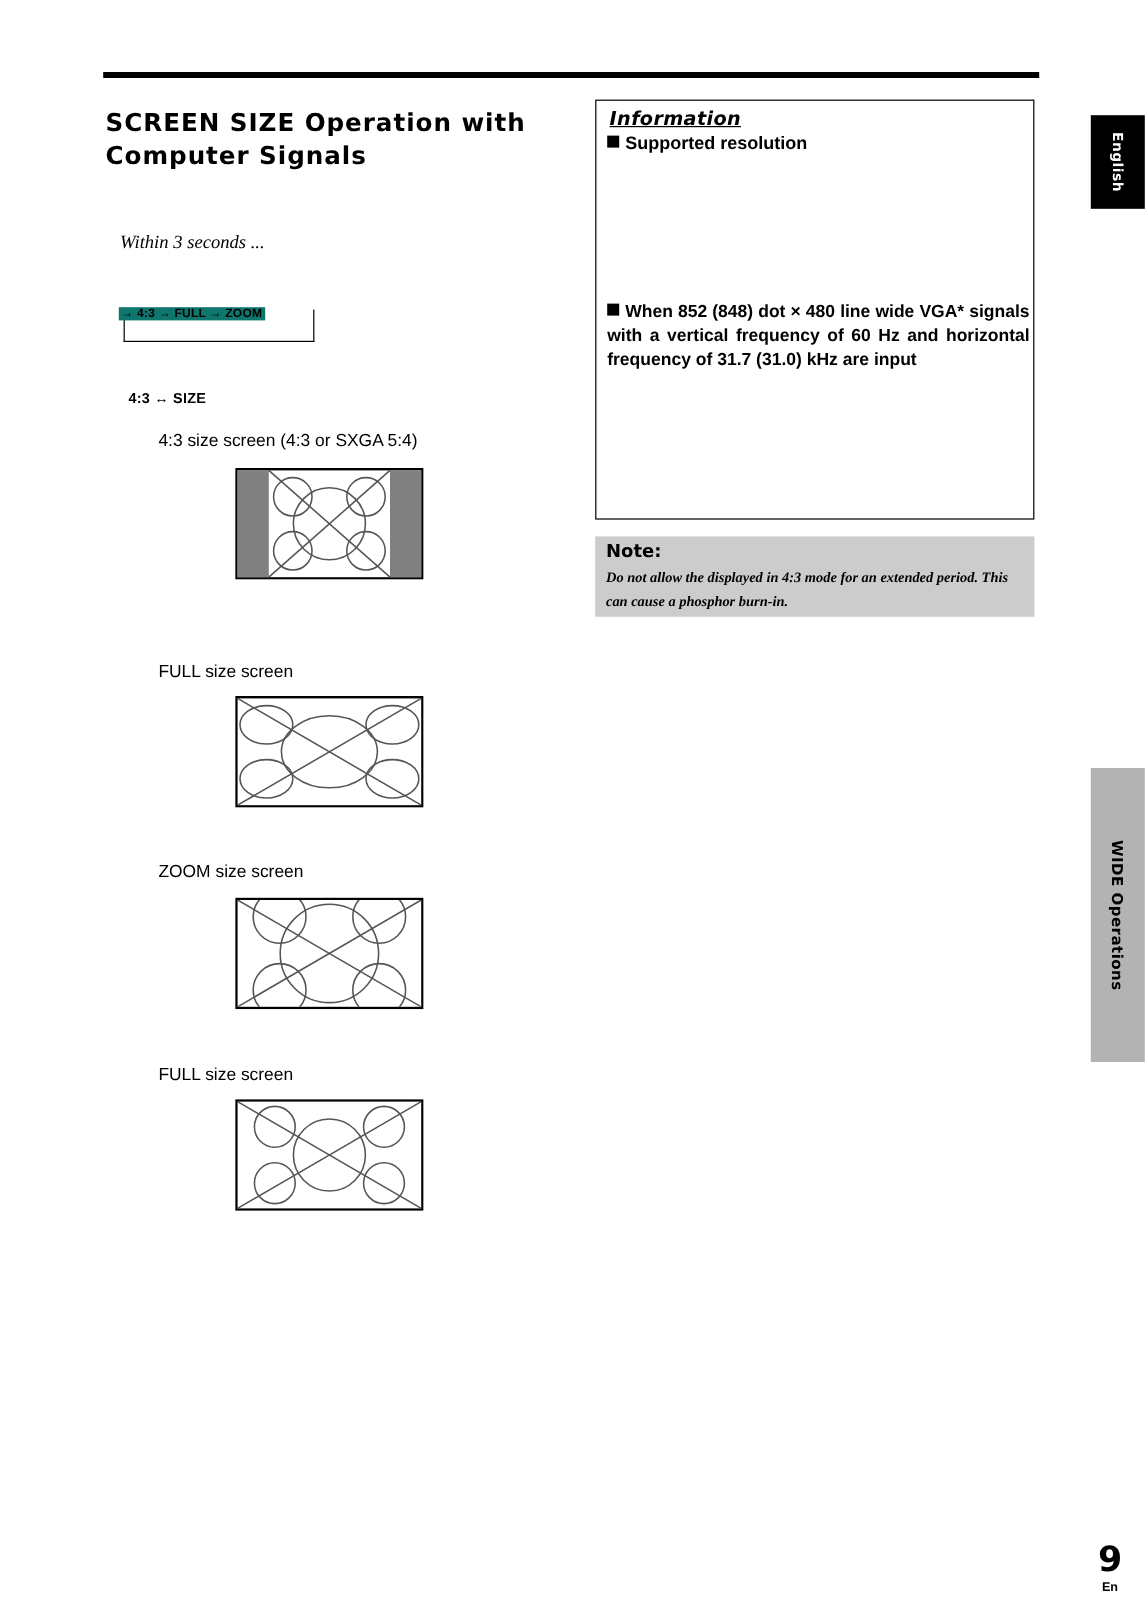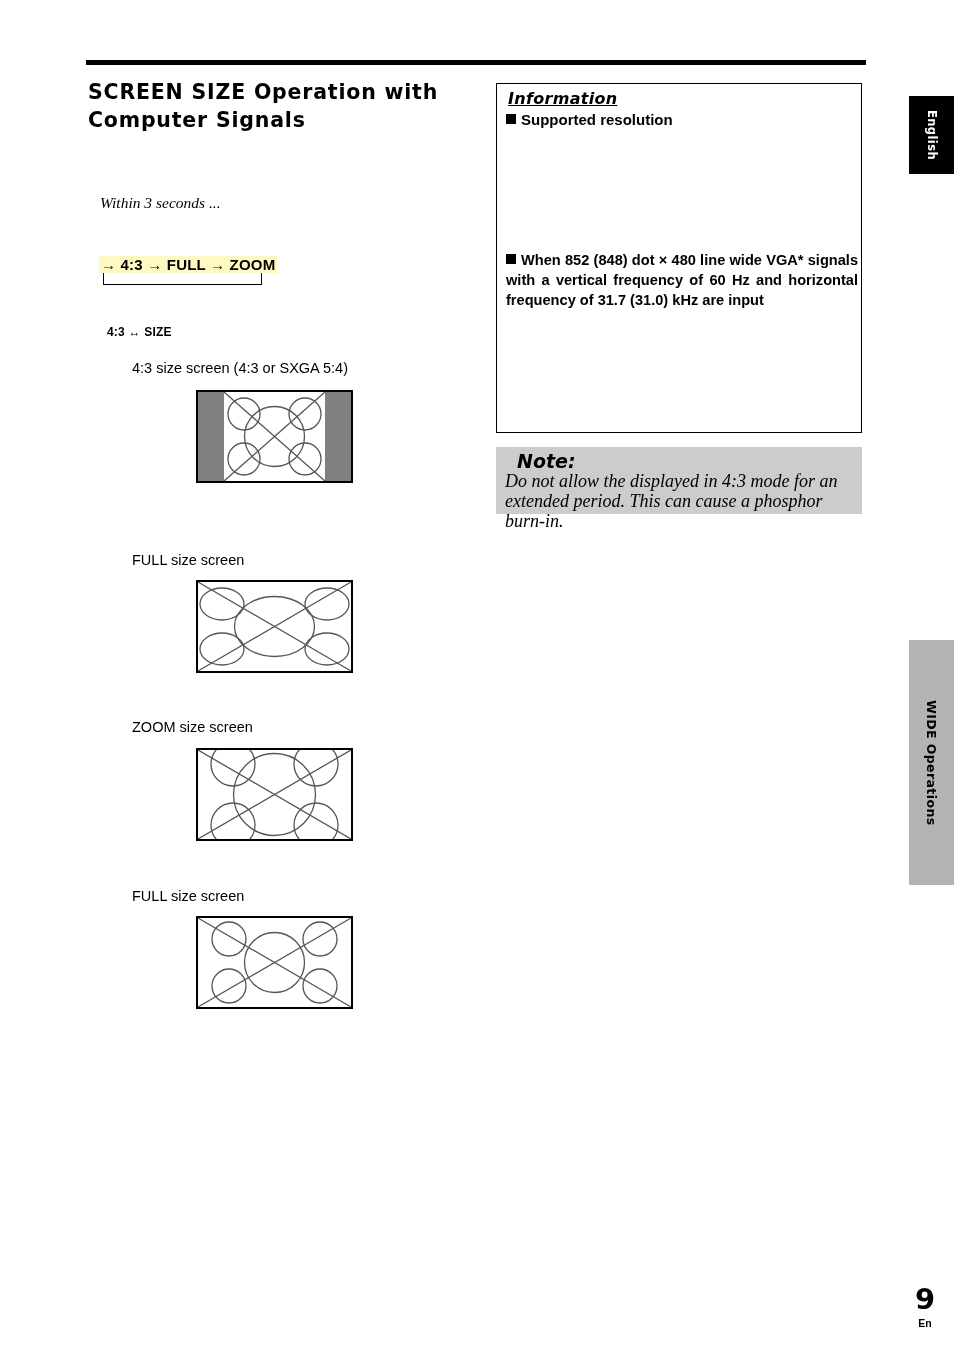--- a/index.html
+++ b/index.html
@@ -23,21 +23,21 @@
     top: 60px;
     width: 780px;
     height: 5px;
     background: #000;
   }
 
   
   .page-title {
     position: absolute;
     left: 88px;
-    top: 64px;
+    top: 74px;
     width: 390px;
     font-family: "DejaVu Sans", sans-serif;
     font-weight: 700;
     font-size: 20.5px;
     line-height: 28px;
     letter-spacing: 0.8px;
     text-align: justify;
     text-align-last: left;
   }
   .page-title .line2 { display: block; }
@@ -58,24 +58,24 @@
     top: 258px;
     width: 157px;
     height: 26px;
     border: 1.6px solid #000;
     border-top: none;
   }
   .cycle-loop-text {
     position: absolute;
     left: 99px;
     top: 256px;
-    font-size: 15px;
+    font-size: 10px;
     font-weight: 700;
     letter-spacing: 0.2px;
-    background: #fef9c3;
+    background: #0f766e;
     padding: 0 2px;
     white-space: nowrap;
   }
 
   .cycle-two {
     position: absolute;
     left: 107px;
     top: 325px;
     font-size: 12px;
     font-weight: 700;
@@ -156,34 +156,33 @@
     width: 366px;
     height: 67px;
     background: #cccccc;
     box-sizing: border-box;
   }
   .note-title {
     position: absolute;
     left: 505px;
     top: 450px;
     font-family: "DejaVu Sans", sans-serif;
-    font-style: italic;
-    font-weight: 700;
-    font-size: 19px;
-    margin-left: 12px;
+    font-weight: 700;
+    font-size: 15px;
   }
   .note-body {
     position: absolute;
     left: 505px;
     top: 471px;
     width: 352px;
     font-family: "Liberation Serif", serif;
     font-style: italic;
-    font-size: 18px;
+    font-size: 12px;
     line-height: 20px;
+    font-weight: bold;
   }
 
   
   .tab {
     position: absolute;
     display: flex;
     align-items: center;
     justify-content: center;
   }
   .tab span {

